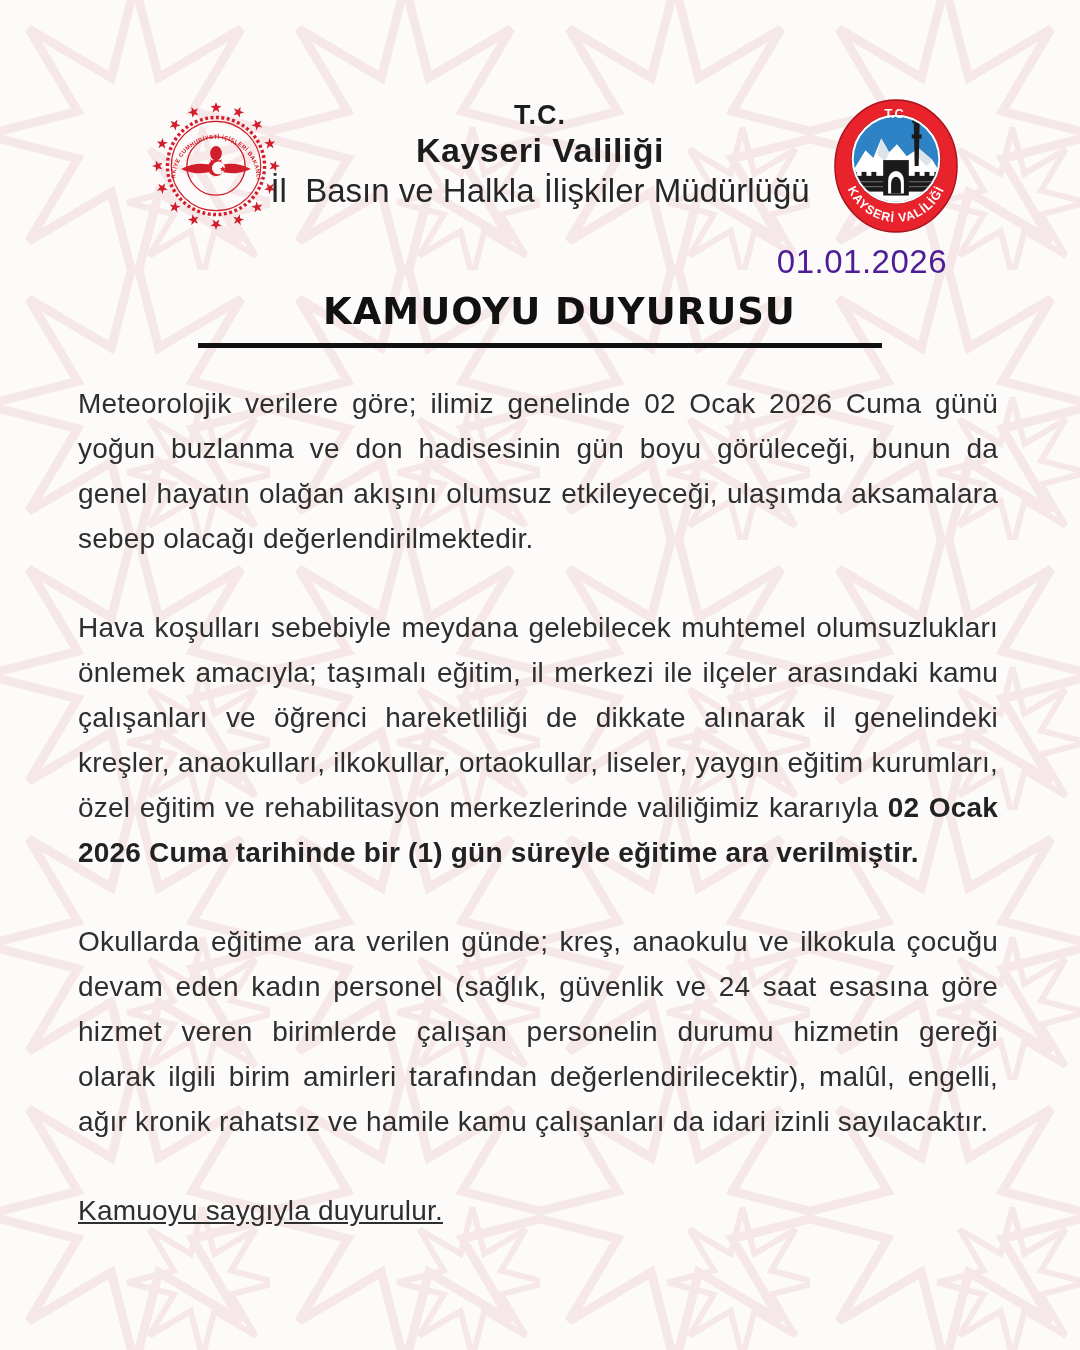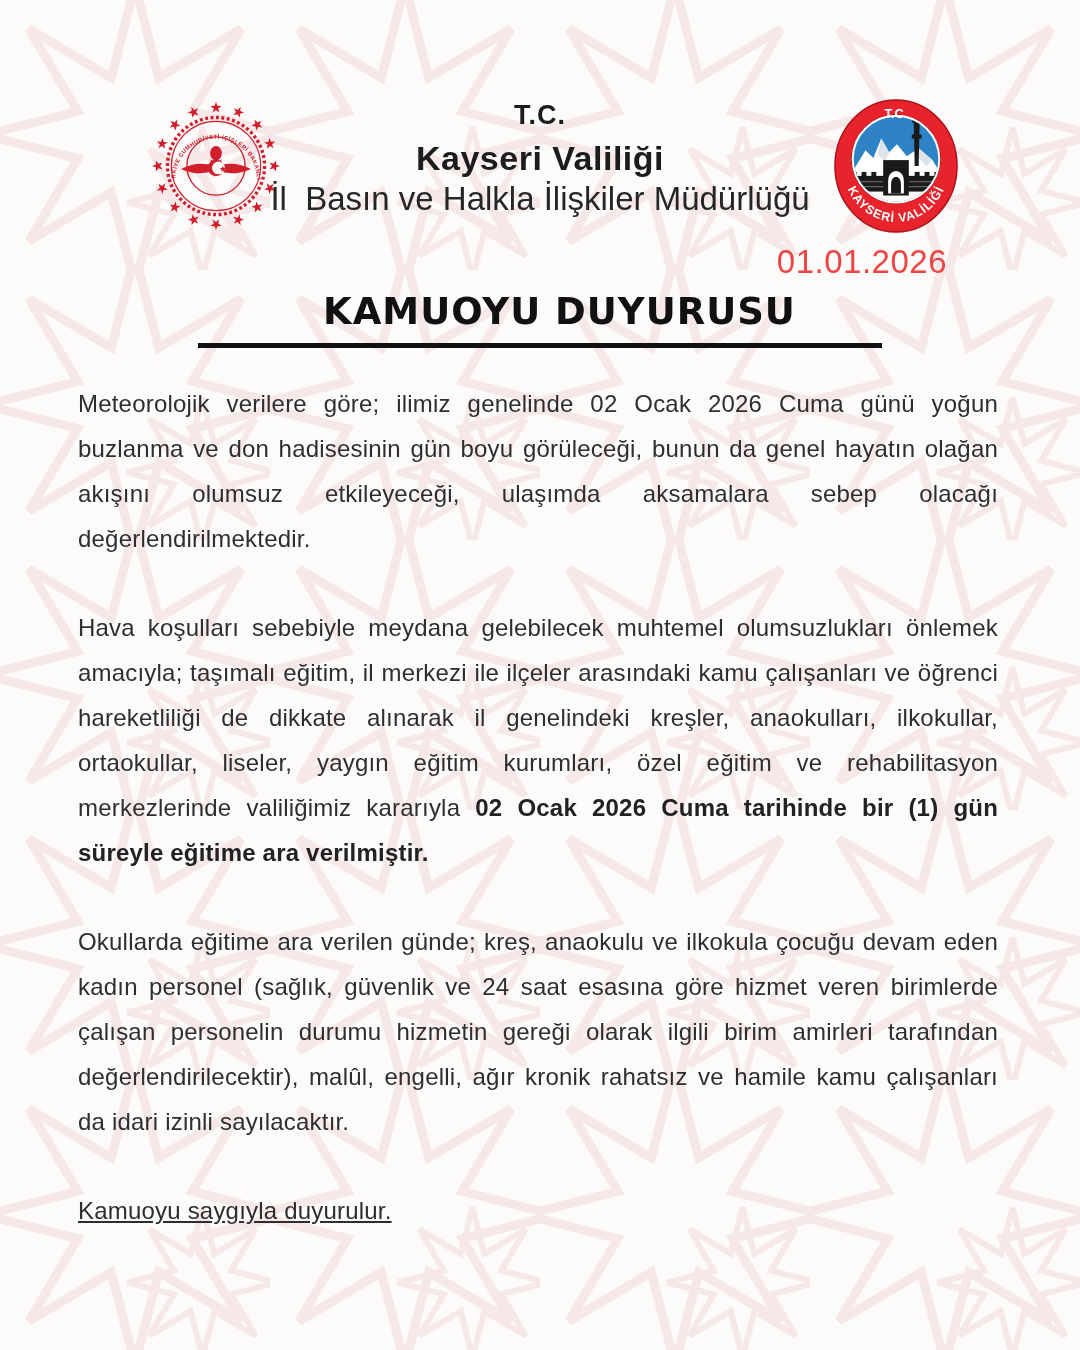--- a/index.html
+++ b/index.html
@@ -10,37 +10,37 @@
     background:#fdfafa; overflow:hidden;
   }
   .bg-pattern { position:absolute; inset:0; z-index:0; }
   .layer { position:absolute; z-index:1; }
 
   
   .logo-left  { left:148px; top:98px;  width:136px; height:136px; }
   .logo-right { left:832px; top:96px;  width:128px; height:140px; }
   .org-block  { left:0; right:0; top:100px; text-align:center; color:#1c1c1c; }
   .org-line1  { font-size:27px; font-weight:800; letter-spacing:1px; }
-  .org-line2  { font-size:34px; font-weight:800; margin-top:8px; letter-spacing:0.5px; }
+  .org-line2  { font-size:34px; font-weight:800; letter-spacing:0.5px; }
   .org-line3  { font-size:33px; font-weight:400; margin-top:2px; color:#262626; white-space:pre; }
 
-  .date-line { top:243px; right:133px; font-size:33px; color:#ef4444; letter-spacing:0.5px; }
+  .date-line { top:243px; right:133px; font-size:33px; color:#4c1d95; letter-spacing:0.5px; }
 
   
   .doc-title {
     left:0; right:0; top:290px; text-align:center;
     font-family:"DejaVu Sans","Liberation Sans",sans-serif;
     font-size:37px; font-weight:800; letter-spacing:1px; color:#111;margin-left:39px;
   }
   .title-rule { left:198px; top:343px; width:684px; height:5px; background:#111; }
 
   
   .doc-body {
     left:78px; width:920px; top:381px;
-    font-size:24px; line-height:45px; color:#2e2e2e;
+    font-size:28px; line-height:45px; color:#2e2e2e;
     text-align:justify; letter-spacing:0.2px;
   }
   .doc-body p { margin:0 0 44px 0; }
   .doc-body .closing { text-align:left;text-decoration:underline; }
   .bold-span { font-weight:700; color:#222; }
 
   svg text { font-family:"Liberation Sans", sans-serif; }
 </style>
 </head>
 <body>

